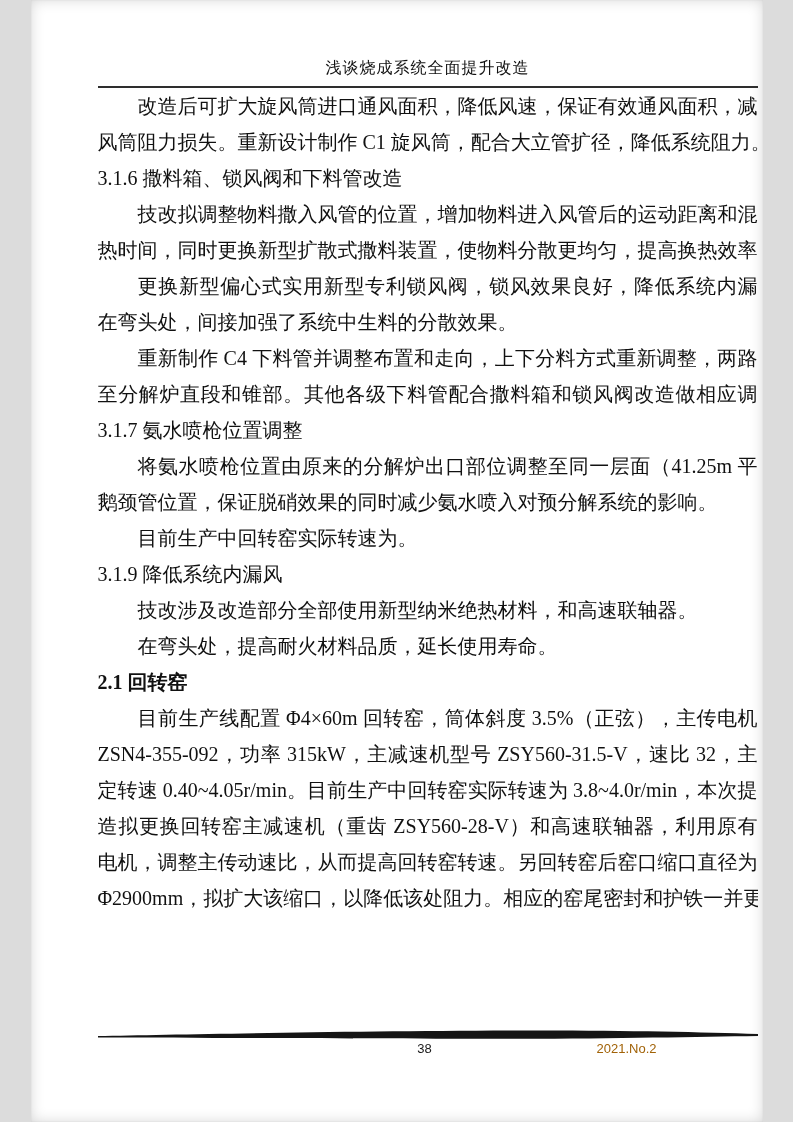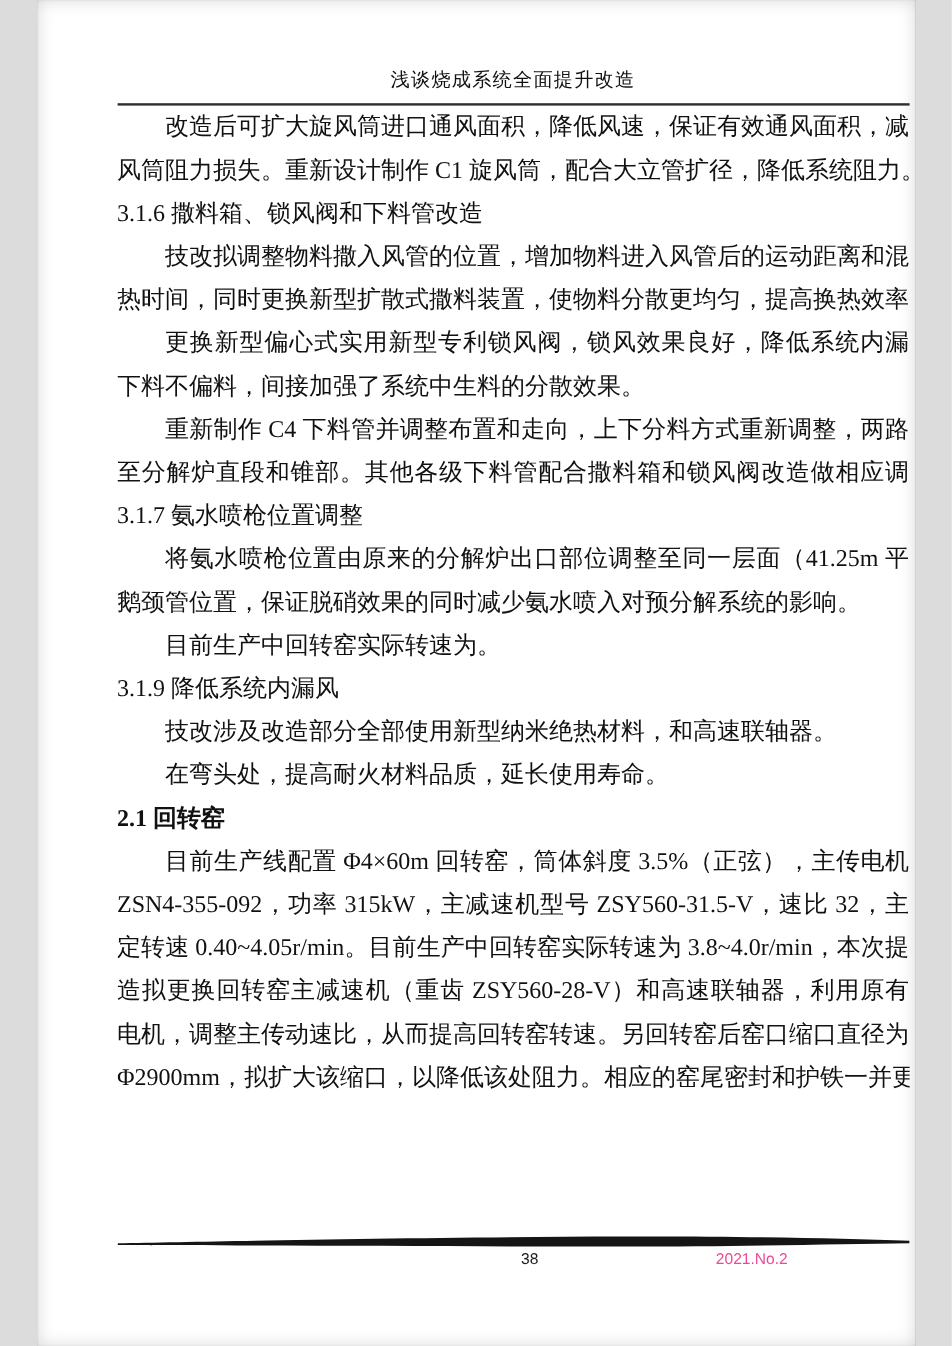--- a/index.html
+++ b/index.html
@@ -49,54 +49,54 @@
   .line.heading-bold { font-weight: 700; }
   .footer-rule {
     position: absolute;
     left: 67px;
     top: 1028px;
     width: 660px;
     height: 12px;
   }
   .footer-pageno {
     position: absolute;
-    left: 81px;
+    left: 64px;
     top: 1041px;
     width: 660px;
     text-align: center;
     font-family: "Liberation Sans", "DejaVu Sans", sans-serif;
     font-size: 13px;
     line-height: 15px;
     color: #1a1a1a;
   }
   .footer-issue {
     position: absolute;
     right: 106px;
     top: 1041px;
     font-family: "Liberation Sans", "DejaVu Sans", sans-serif;
     font-size: 13px;
     line-height: 15px;
-    color: #ec4899;
+    color: #a16207;
   }
 </style>
 </head>
 <body>
 
 <div class="page">
 
   <div class="running-head">浅谈烧成系统全面提升改造</div>
 
   <div class="doc-body">
       <div class="line para indent fill">改造后可扩大旋风筒进口通风面积，降低风速，保证有效通风面积，减小旋</div>
       <div class="line para">风筒阻力损失。重新设计制作 C1 旋风筒，配合大立管扩径，降低系统阻力。</div>
       <div class="line heading">3.1.6 撒料箱、锁风阀和下料管改造</div>
       <div class="line para indent fill">技改拟调整物料撒入风管的位置，增加物料进入风管后的运动距离和混合换</div>
       <div class="line para">热时间，同时更换新型扩散式撒料装置，使物料分散更均匀，提高换热效率。</div>
       <div class="line para indent fill">更换新型偏心式实用新型专利锁风阀，锁风效果良好，降低系统内漏风；且</div>
-      <div class="line para">下料不偏料，间接加强了系统中生料的分散效果。</div>
+      <div class="line para">在弯头处，间接加强了系统中生料的分散效果。</div>
       <div class="line para indent fill">重新制作 C4 下料管并调整布置和走向，上下分料方式重新调整，两路料分别</div>
       <div class="line para fill">至分解炉直段和锥部。其他各级下料管配合撒料箱和锁风阀改造做相应调整，使</div>
       <div class="line heading">3.1.7 氨水喷枪位置调整</div>
       <div class="line para indent fill">将氨水喷枪位置由原来的分解炉出口部位调整至同一层面（41.25m 平面）的</div>
       <div class="line para">鹅颈管位置，保证脱硝效果的同时减少氨水喷入对预分解系统的影响。</div>
       <div class="line para indent">目前生产中回转窑实际转速为。</div>
       <div class="line heading">3.1.9 降低系统内漏风</div>
       <div class="line para indent">技改涉及改造部分全部使用新型纳米绝热材料，和高速联轴器。</div>
       <div class="line para indent">在弯头处，提高耐火材料品质，延长使用寿命。</div>
       <div class="line heading-bold">2.1 回转窑</div>

